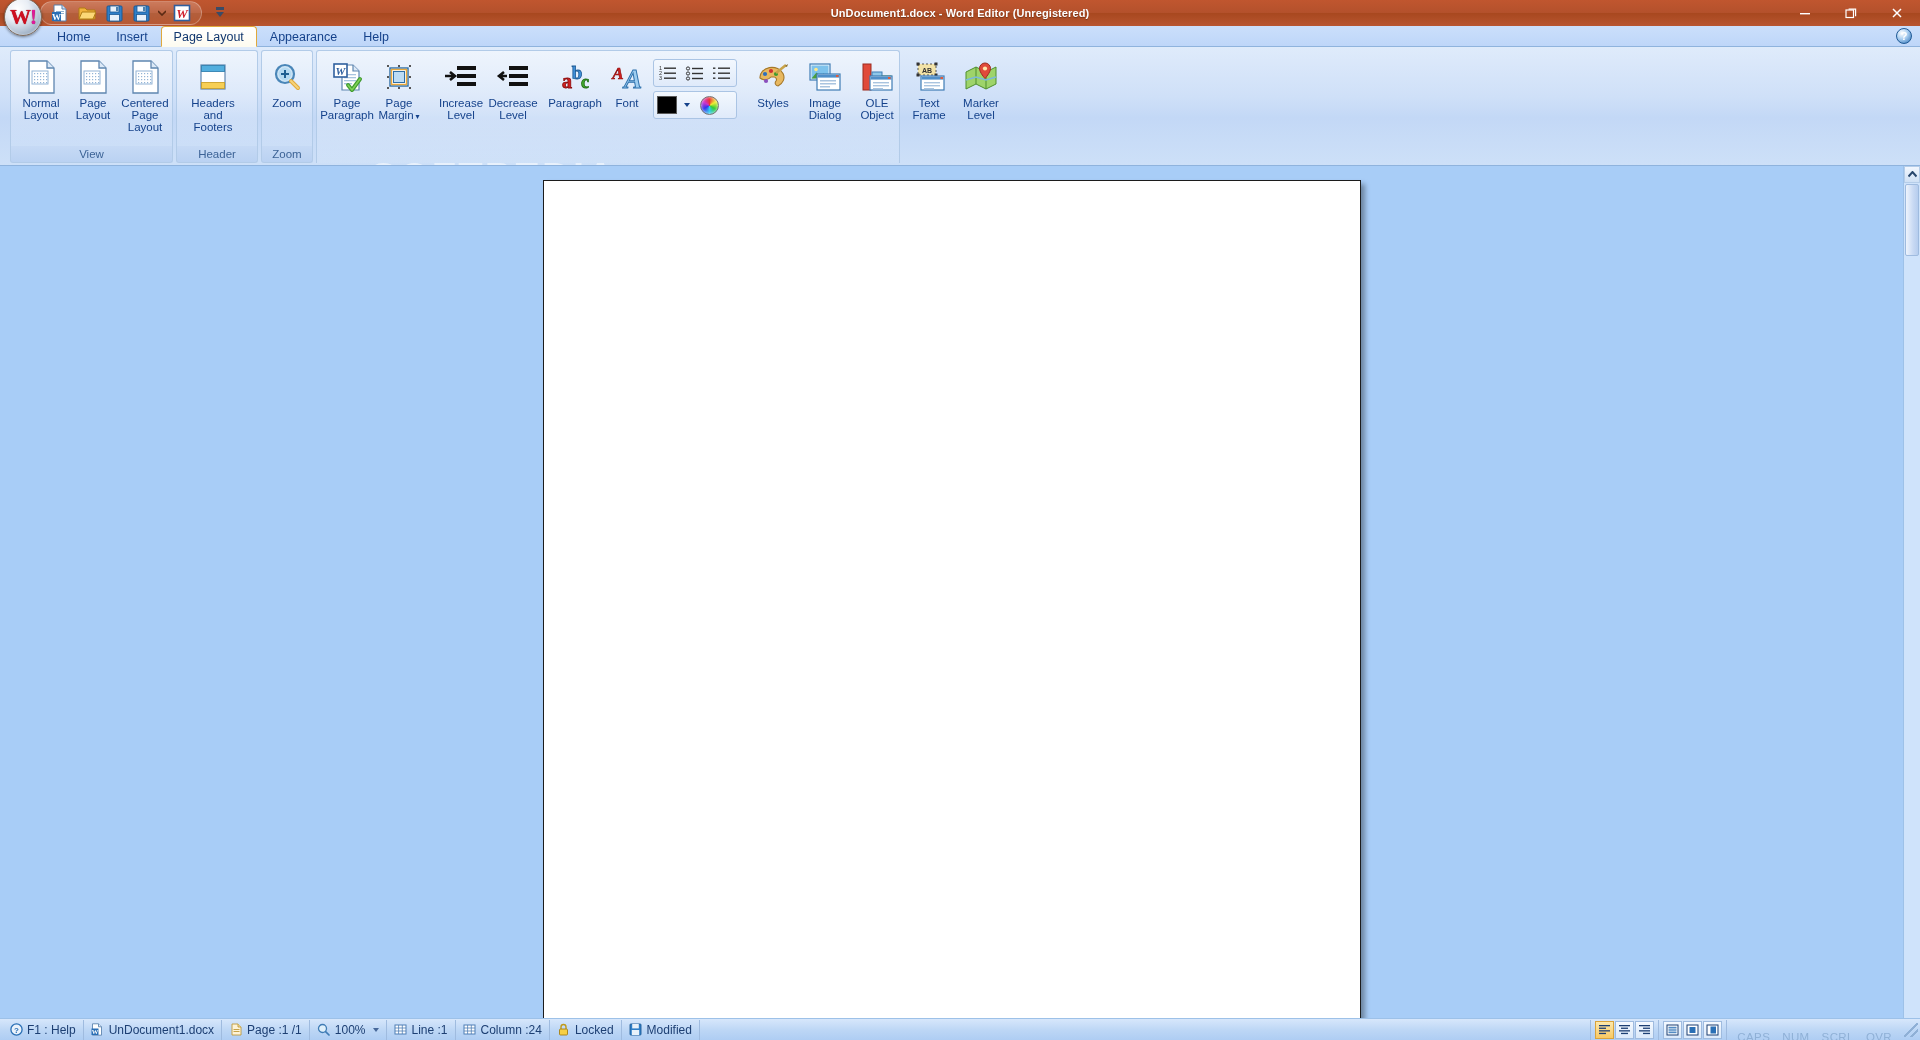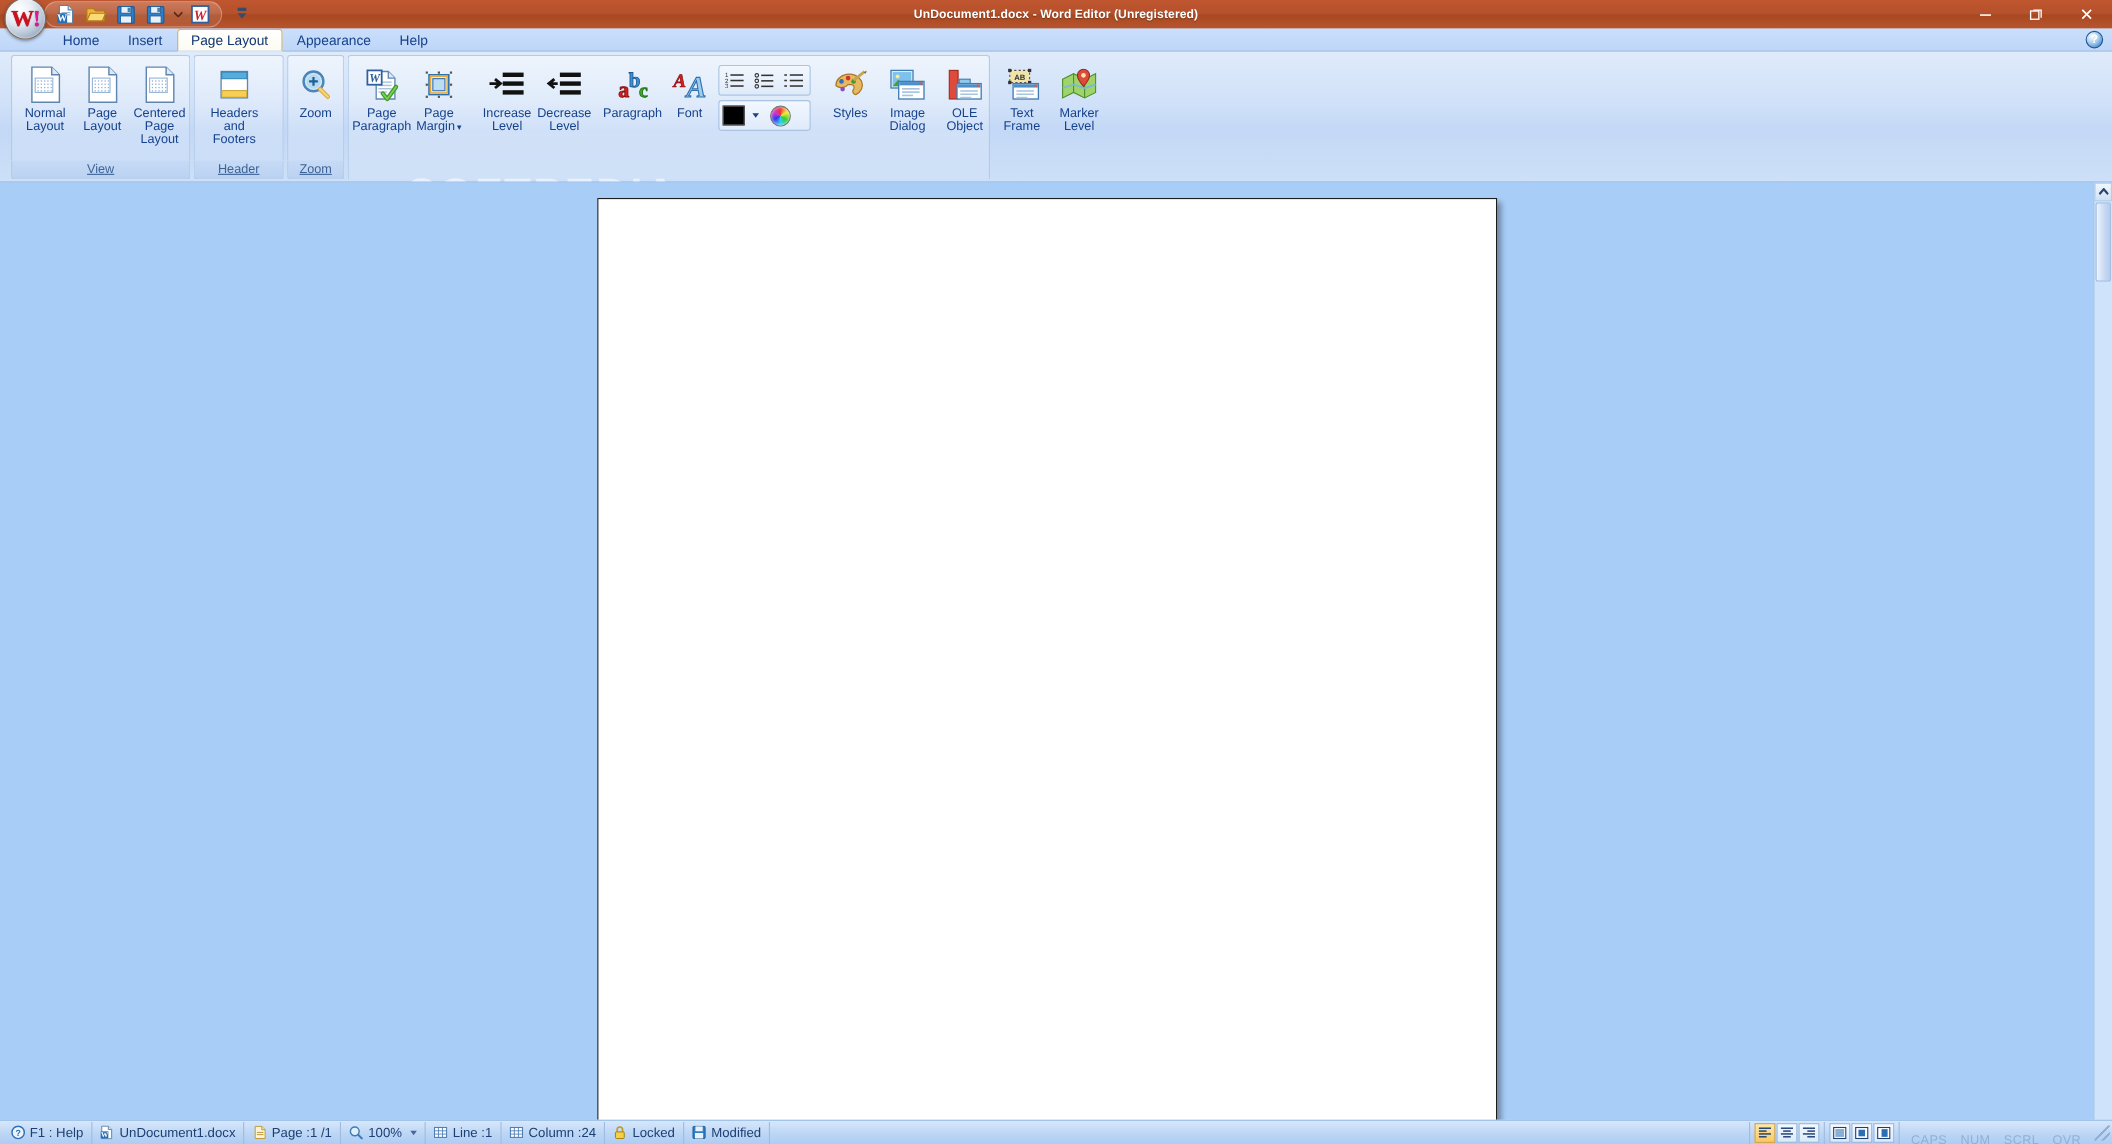--- a/index.html
+++ b/index.html
@@ -176,21 +176,20 @@
   .grp-label {
     height: 17px;
     line-height: 16px;
     text-align: center;
     font-size: 11.5px;
     color: #3c6396;
     background: linear-gradient(180deg,#c6daf5,#bad2f2);
     border: 1px solid #b2cbe8;
     border-top: none;
     border-radius: 0 0 3px 3px;
-    text-decoration: underline;
   }
 
   .btn {
     width: 60px;
     min-width: 52px;
     padding: 4px 2px 2px 2px;
     display: flex; flex-direction: column; align-items: center;
     border: 1px solid transparent;
     border-radius: 3px;
     cursor: default;

